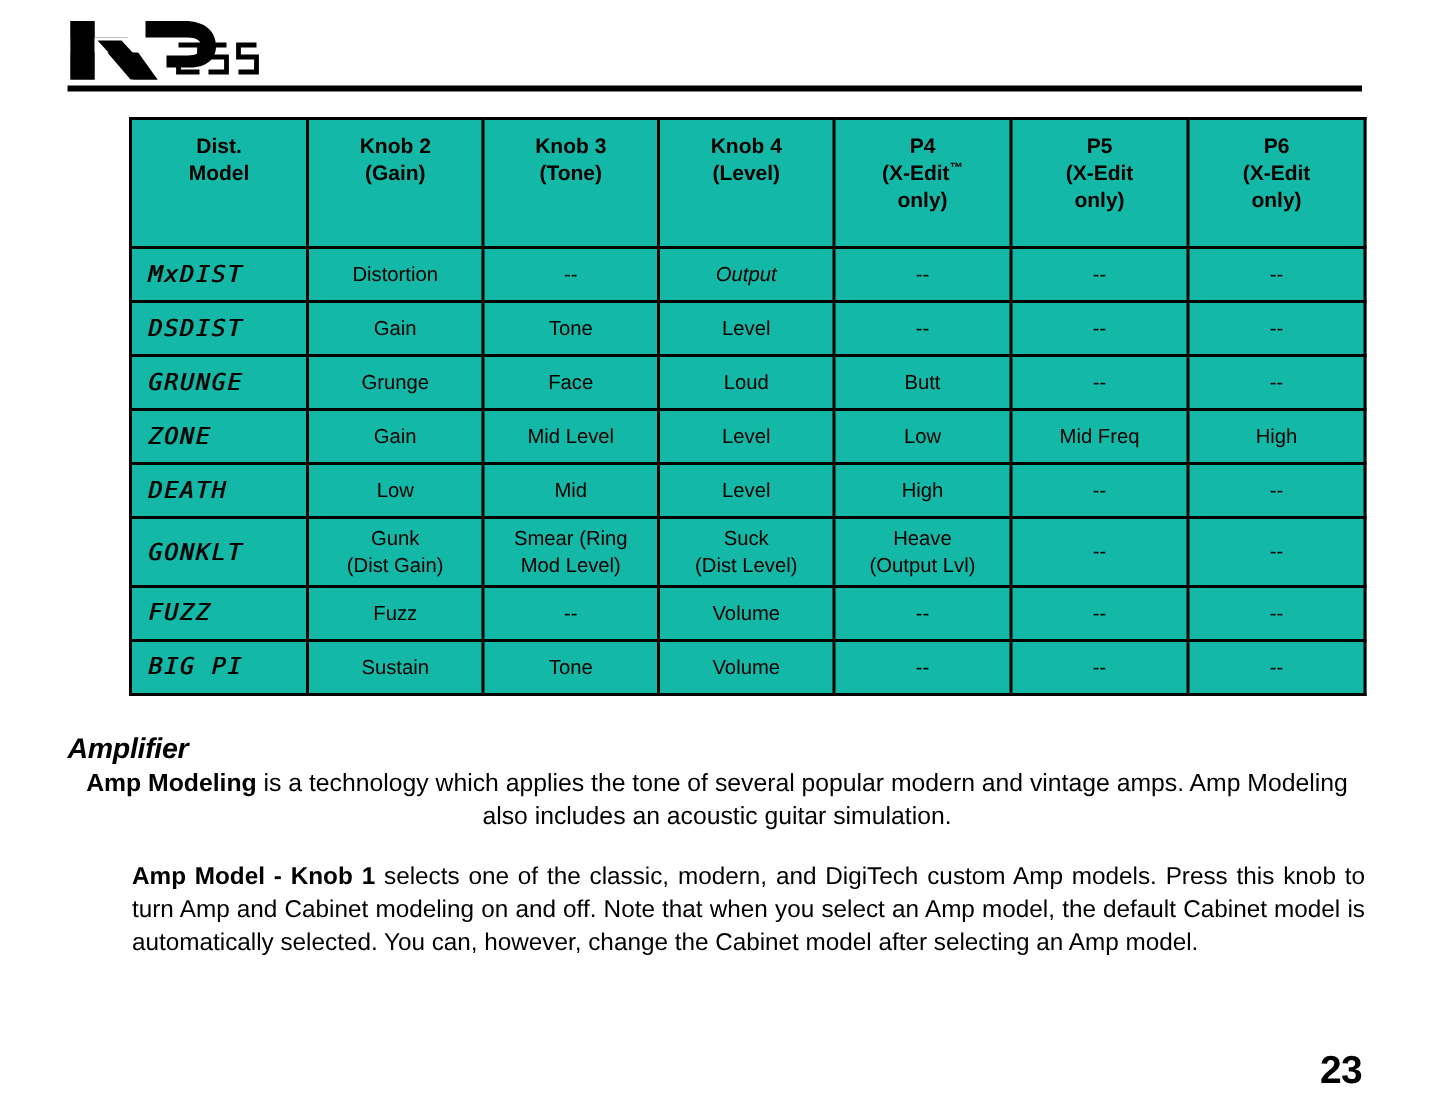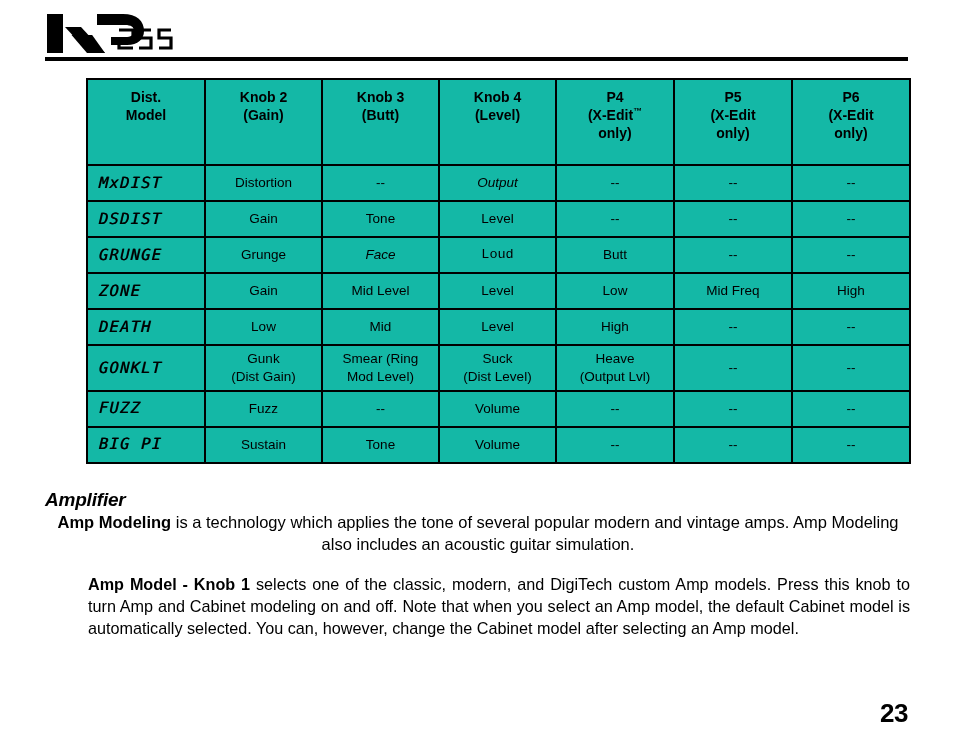--- a/index.html
+++ b/index.html
@@ -188,21 +188,21 @@
       <th>
         <span class="hdr-line">Dist.</span>
         <span class="hdr-line">Model</span>
       </th>
       <th>
         <span class="hdr-line">Knob 2</span>
         <span class="hdr-line">(Gain)</span>
       </th>
       <th>
         <span class="hdr-line">Knob 3</span>
-        <span class="hdr-line">(Butt)</span>
+        <span class="hdr-line">(Tone)</span>
       </th>
       <th>
         <span class="hdr-line">Knob 4</span>
         <span class="hdr-line">(Level)</span>
       </th>
       <th>
         <span class="hdr-line">P4</span>
         <span class="hdr-line">(X-Edit<span class="tm">™</span></span>
         <span class="hdr-line">only)</span>
       </th>
@@ -260,24 +260,24 @@
         <td>
           <span style="display: block;">--</span>
         </td>
       </tr>
       <tr>
         <td><span class="lcd">GRUNGE</span></td>
         <td>
           <span style="display: block;">Grunge</span>
         </td>
         <td>
-          <span style="display: block; font-style: italic;">Face</span>
-        </td>
-        <td>
-          <span style="display: block; font-family: Liberation Mono, monospace;">Loud</span>
+          <span style="display: block;">Face</span>
+        </td>
+        <td>
+          <span style="display: block;">Loud</span>
         </td>
         <td>
           <span style="display: block; text-align: center;">Butt</span>
         </td>
         <td>
           <span style="display: block;">--</span>
         </td>
         <td>
           <span style="display: block;">--</span>
         </td>

